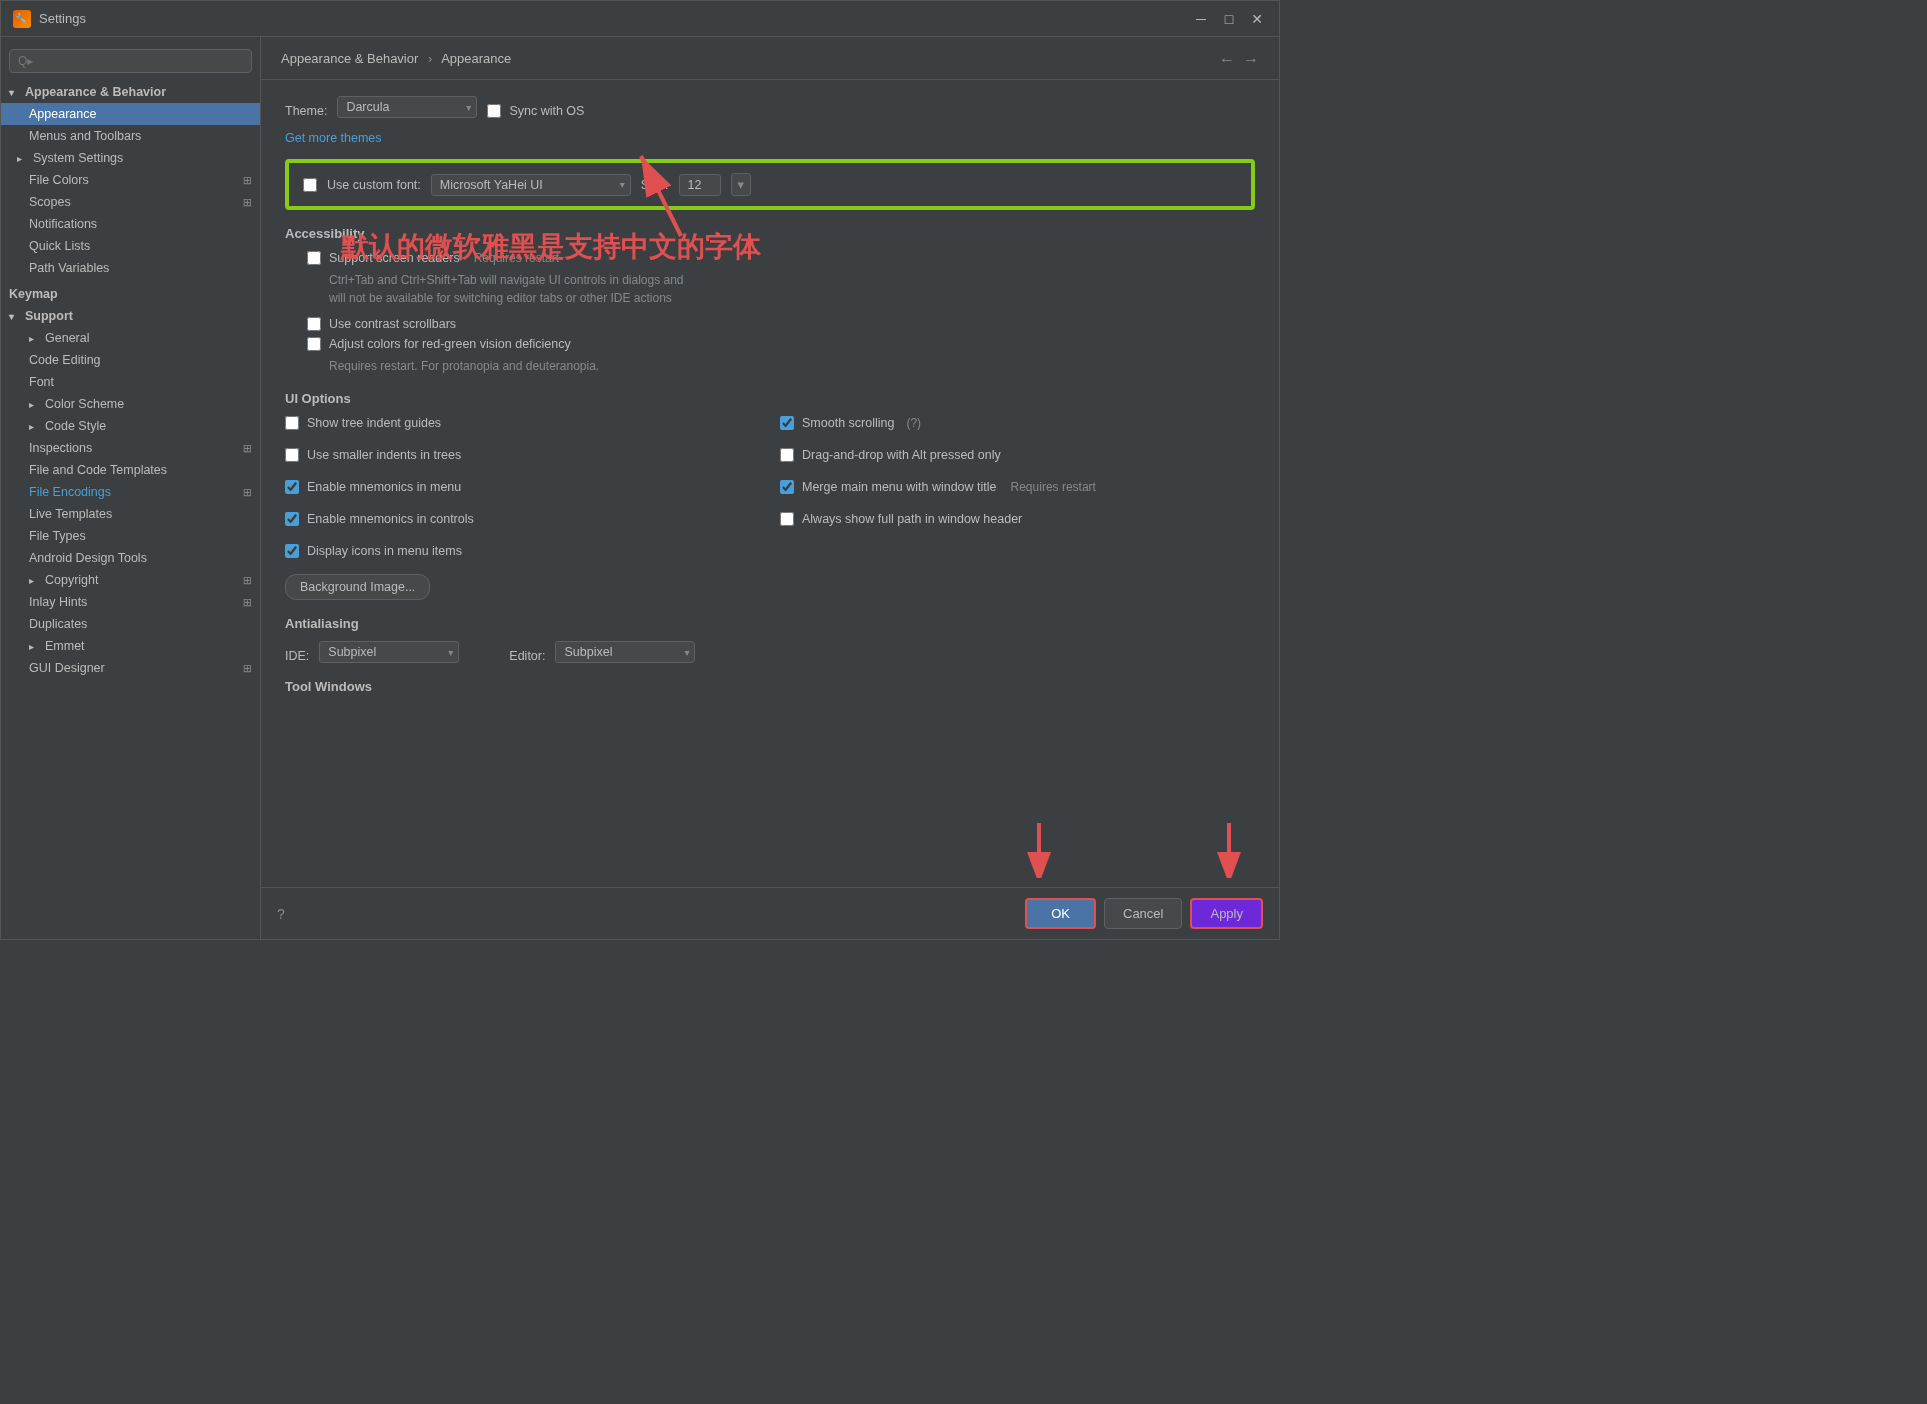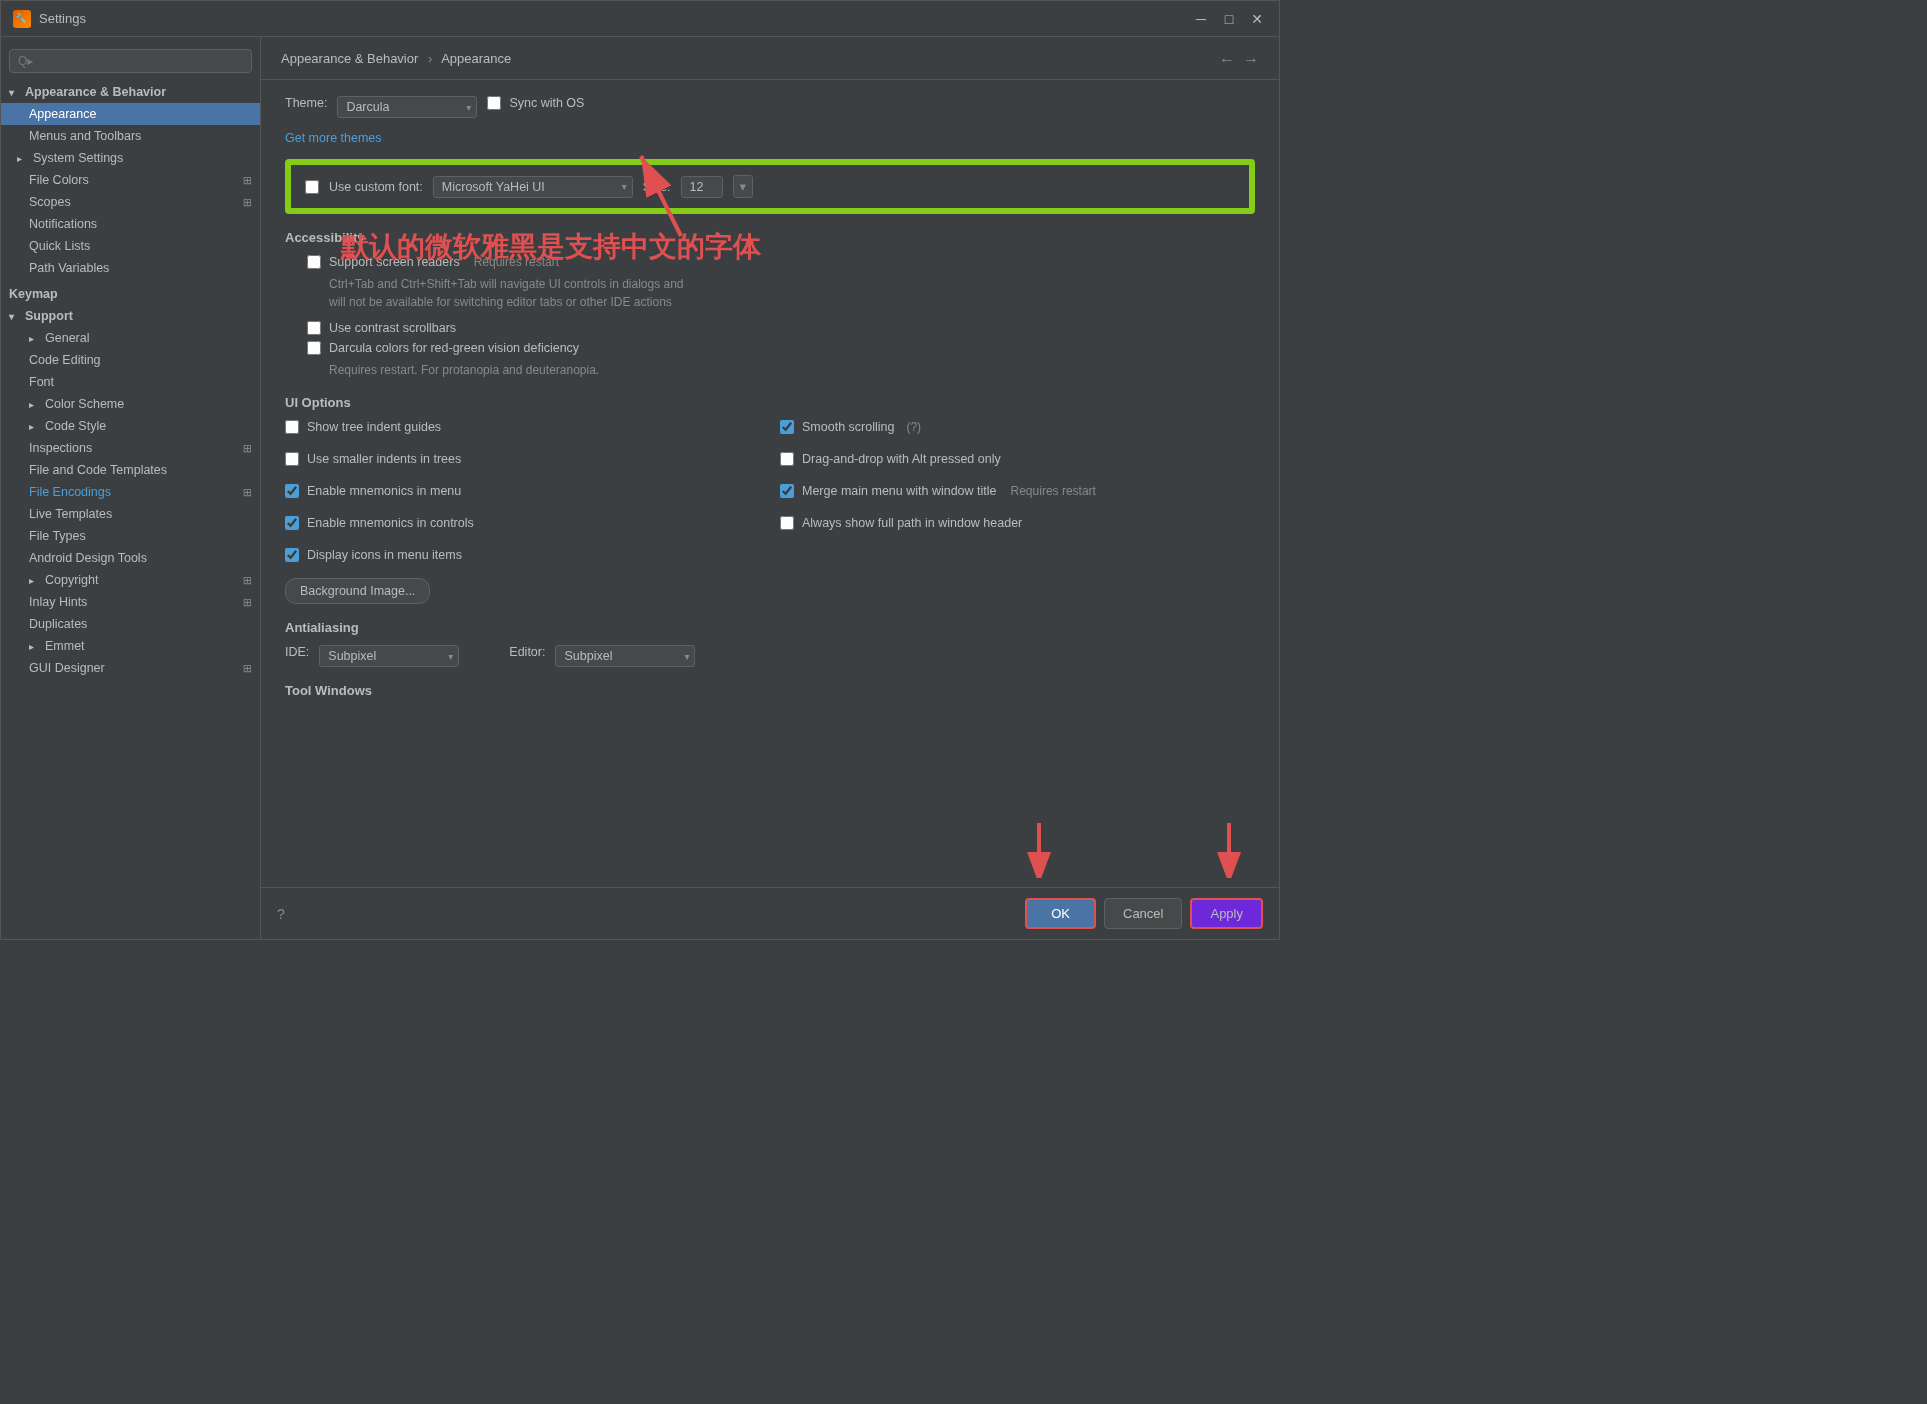--- a/index.html
+++ b/index.html
@@ -141,21 +141,21 @@
     .nav-arrow { cursor: pointer; color: #888; }
     .panel-body {
       flex: 1;
       overflow-y: auto;
       padding: 16px 24px;
       background: #3c3f41;
     }
     
     .form-row {
       display: flex;
-      align-items: flex-start;
+      align-items: flex-end;
       margin-bottom: 12px;
       gap: 10px;
     }
     .form-label { color: #bbbbbb; font-size: 12.5px; }
     .dropdown {
       background: #45494a;
       border: 1px solid #5c6164;
       color: #bbbbbb;
       padding: 3px 24px 3px 8px;
       font-size: 12.5px;
@@ -189,21 +189,21 @@
     .cb { width: 14px; height: 14px; accent-color: #4a9eda; cursor: pointer; }
     .cb-label { color: #bbbbbb; font-size: 12.5px; }
     .requires-restart { color: #888; font-size: 12px; margin-left: 6px; }
     .indent-block {
       padding-left: 22px;
       margin-bottom: 6px;
     }
     .indent-text { color: #888; font-size: 12px; line-height: 1.5; }
     
     .custom-font-box {
-      border: 6px solid #84cc16;
+      border: 4px solid #84cc16;
       border-radius: 4px;
       padding: 10px 14px;
       margin: 12px 0;
       display: flex;
       align-items: center;
       gap: 10px;
     }
     .font-dropdown {
       min-width: 200px;
       background: #45494a;
@@ -489,21 +489,21 @@
           <div class="indent-text">will not be available for switching editor tabs or other IDE actions</div>
         </div>
 
         <div class="checkbox-row indent-block">
           <input type="checkbox" class="cb" style="">
           <span class="cb-label">Use contrast scrollbars</span>
         </div>
 
         <div class="checkbox-row indent-block">
           <input type="checkbox" class="cb" style="">
-          <span class="cb-label">Darcula colors for red-green vision deficiency</span>
+          <span class="cb-label">Adjust colors for red-green vision deficiency</span>
         </div>
         <div class="indent-block" style="padding-left:44px; margin-bottom:14px;">
           <div class="indent-text">Requires restart. For protanopia and deuteranopia.</div>
         </div>
 
         <div class="section-title">UI Options</div>
 
         <div class="two-column">
           <div class="checkbox-row">
             <input type="checkbox" class="cb" style="">

